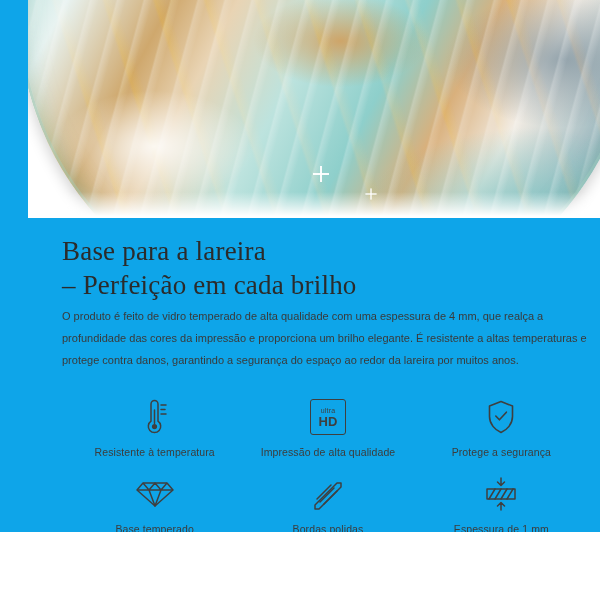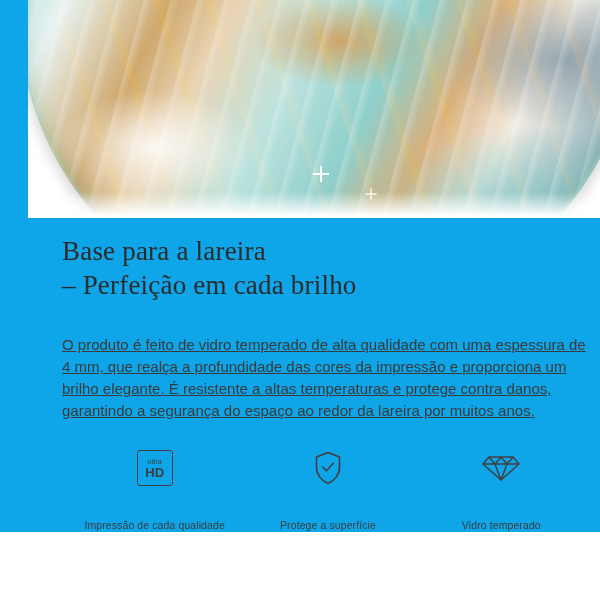--- a/index.html
+++ b/index.html
@@ -118,42 +118,40 @@
     line-height: 34px;
     color: #2b2b2b;
     font-weight: 400;
     margin: 0;
     letter-spacing: 0.2px;
   }
   .headline .line2 {
     display: block;
   }
   .body-copy {
-    margin: 32px 0 0 0;
-    font-size: 15px;
+    margin: 3px 0 0 0;
+    font-size: 11px;
     line-height: 22px;
     color: #3a3a3a;
     max-width: 540px;
-    text-decoration: underline;
   }
 
   
   .features {
     margin: 26px 0 0 0;
     display: grid;
     grid-template-columns: repeat(3, 1fr);
     grid-row-gap: 16px;
     padding: 0 6px;
   }
   .feature {
     display: flex;
     flex-direction: column;
     align-items: center;
     text-align: center;
-    gap: 22px;
   }
   .feature-icon {
     height: 40px;
     display: flex;
     align-items: center;
     justify-content: center;
     color: #3f3f3f;
   }
   .feature-label {
     margin-top: 9px;
@@ -203,51 +201,71 @@
 
     <h1 class="headline">
       <span>Base para a lareira</span>
       <span class="line2">– Perfeição em cada brilho</span>
     </h1>
 
     <p class="body-copy">O produto é feito de vidro temperado de alta qualidade com uma espessura de 4 mm, que realça a profundidade das cores da impressão e proporciona um brilho elegante. É resistente a altas temperaturas e protege contra danos, garantindo a segurança do espaço ao redor da lareira por muitos anos.</p>
 
     <div class="features">
 
+      <div class="feature">
+        <div class="feature-icon">
+          <svg width="34" height="38" viewBox="0 0 34 38" fill="none" stroke="#3f3f3f" stroke-width="1.5" stroke-linecap="round">
+            <path d="M13 6a3.5 3.5 0 0 1 7 0v17.2a6.2 6.2 0 1 1-7 0Z"></path>
+            <path d="M16.5 12v13.4"></path>
+            <circle cx="16.5" cy="28.6" r="2.6" fill="#3f3f3f" stroke="none"></circle>
+            <path d="M23 7h5M23 11.5h4M23 16h5"></path>
+          </svg>
+        </div>
+        <div class="feature-label">Resistente à temperatura</div>
+      </div>
 
       <div class="feature">
         <div class="feature-icon">
           <div class="ultrahd">
             <span class="u-top">ultra</span>
             <span class="u-bot">HD</span>
           </div>
         </div>
-        <div class="feature-label">Impressão de cada qualidade</div>
+        <div class="feature-label">Impressão de alta qualidade</div>
       </div>
 
       <div class="feature">
         <div class="feature-icon">
           <svg width="34" height="38" viewBox="0 0 34 38" fill="none" stroke="#3f3f3f" stroke-width="1.6" stroke-linecap="round" stroke-linejoin="round">
             <path d="M17 3.5 5.5 8v10.5C5.5 26 11 32 17 34.5 23 32 28.5 26 28.5 18.5V8Z"></path>
             <path d="m11.8 18 3.6 3.8 7-7.6"></path>
           </svg>
         </div>
-        <div class="feature-label">Protege a superfície</div>
+        <div class="feature-label">Protege a segurança</div>
       </div>
 
       <div class="feature">
         <div class="feature-icon">
           <svg width="38" height="34" viewBox="0 0 38 34" fill="none" stroke="#3f3f3f" stroke-width="1.5" stroke-linejoin="round">
             <path d="M7 6h24l6 7-18 16L1 13Z"></path>
             <path d="M1 13h36M7 6l6 7-6 0M31 6l-6 7 6 0M13 13l6 16 6-16M13 13l6-7 6 7"></path>
           </svg>
         </div>
-        <div class="feature-label">Vidro temperado</div>
-      </div>
-
+        <div class="feature-label">Base temperado</div>
+      </div>
+
+      <div class="feature">
+        <div class="feature-icon">
+          <svg width="36" height="32" viewBox="0 0 36 32" fill="none" stroke="#3f3f3f" stroke-width="1.5" stroke-linecap="round" stroke-linejoin="round">
+            <path d="M5 27 27 5h4v4L9 31H5Z" stroke-width="1.5"></path>
+            <path d="M10 24 24 10M14 26 27 13M7 21 21 7"></path>
+          </svg>
+        </div>
+        <div class="feature-label">Bordas polidas</div>
+      </div>
 
       <div class="feature">
         <div class="feature-icon">
           <svg width="40" height="36" viewBox="0 0 40 36" fill="none" stroke="#3f3f3f" stroke-width="1.5" stroke-linecap="round" stroke-linejoin="round">
             <path d="M20 2v7M16.5 6 20 9.5 23.5 6"></path>
             <path d="M20 34v-7M16.5 30 20 26.5 23.5 30"></path>
             <rect x="6" y="13" width="28" height="10"></rect>
             <path d="M8 23 14 13M14 23 20 13M20 23 26 13M26 23 32 13"></path>
           </svg>
         </div>

